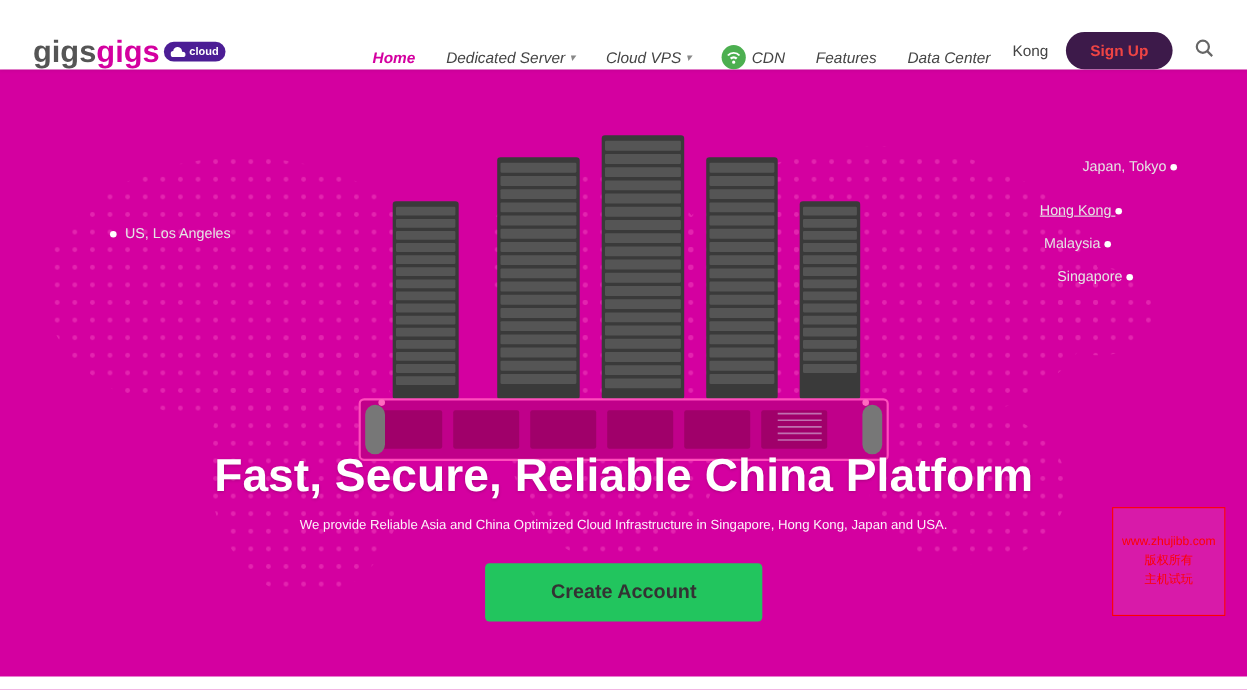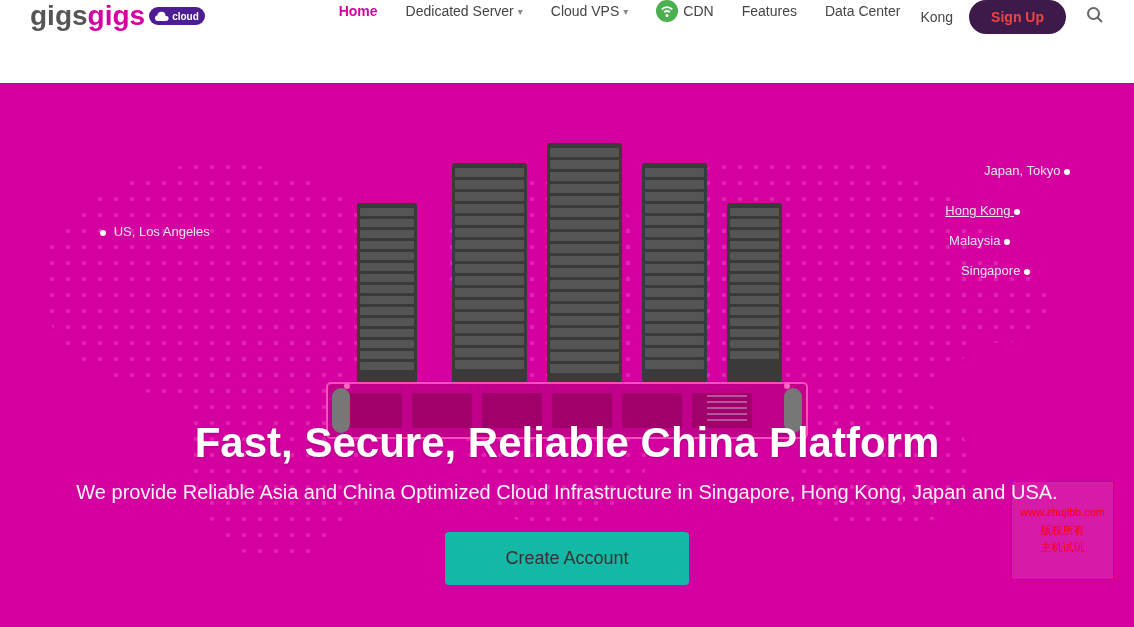--- a/index.html
+++ b/index.html
@@ -1,23 +1,23 @@
 <!DOCTYPE html>
 <html><head>
   <meta charset="utf-8">
   <style>
     * { margin: 0; padding: 0; box-sizing: border-box; }
     body { width: 1134px; height: 627px; overflow: hidden; font-family: 'Arial', sans-serif; }
 
     
     .header {
       background: #fff;
-      height: 83px;
-      display: flex;
-      align-items: flex-start;
+      height: 63px;
+      display: flex;
+      align-items: flex-end;
       padding: 0 30px;
       box-shadow: 0 1px 4px rgba(0,0,0,0.1);
       position: relative;
       z-index: 10;
     }
     .logo {
       display: flex;
       align-items: center;
       gap: 0;
       font-size: 28px;
@@ -48,20 +48,21 @@
       margin-right: 20px;
     }
     .nav a {
       text-decoration: none;
       color: #444;
       font-size: 14px;
       font-weight: 500;
       display: flex;
       align-items: center;
       gap: 4px;
+      font-style: italic;
     }
     .nav a.active { color: #d400a0; font-weight: 700; }
     .nav a .chevron {
       font-size: 10px;
       color: #888;
     }
     .nav a.cdn-link { display: flex; align-items: center; gap: 5px; }
     .cdn-icon {
       width: 22px;
       height: 22px;
@@ -158,32 +159,32 @@
     }
     .hero-title {
       color: white;
       font-size: 42px;
       font-weight: 900;
       margin-bottom: 14px;
       text-shadow: 0 1px 3px rgba(0,0,0,0.2);
     }
     .hero-subtitle {
       color: white;
-      font-size: 20px;
+      font-size: 12px;
       margin-bottom: 28px;
       opacity: 0.95;
     }
     .cta-btn {
-      background: #14b8a6;
+      background: #22c55e;
       color: #333;
       border: none;
       padding: 16px 60px;
       border-radius: 4px;
       font-size: 18px;
-      font-weight: 400;
+      font-weight: 700;
       cursor: pointer;
       display: block;
       margin: 0 auto;
     }
 
     
     .watermark {
       position: absolute;
       bottom: 55px;
       right: 20px;

